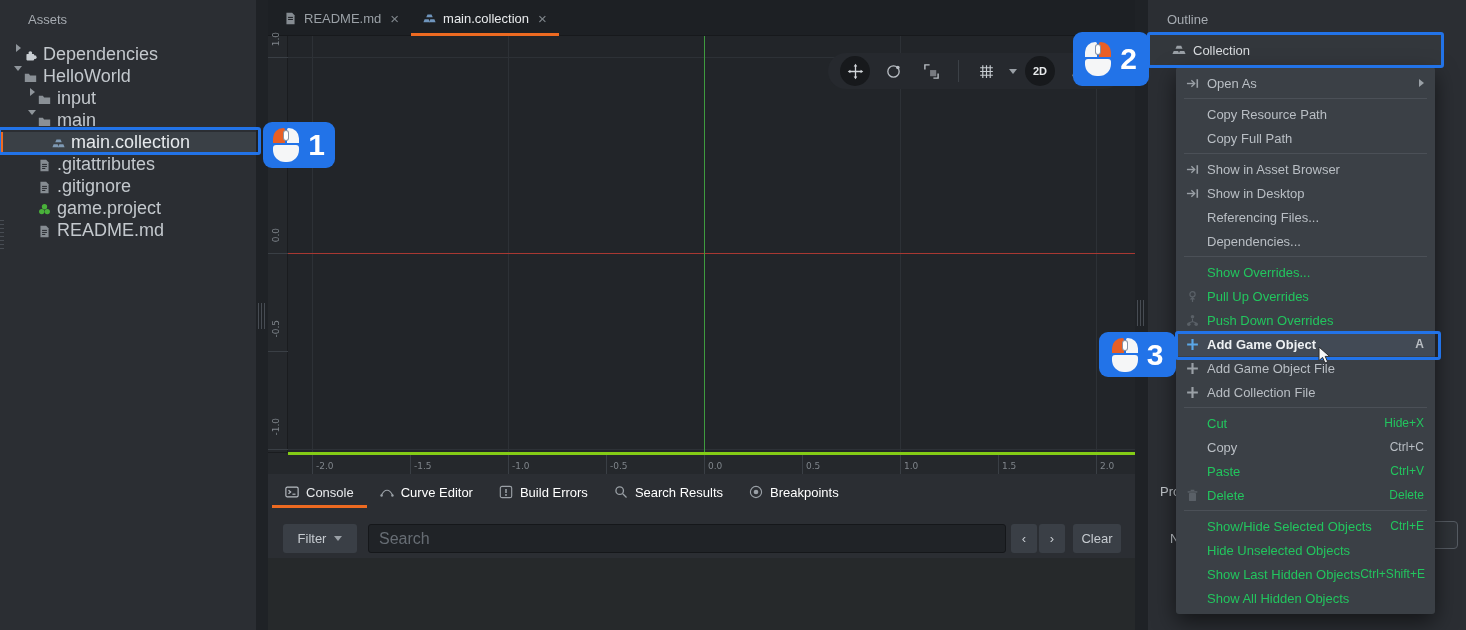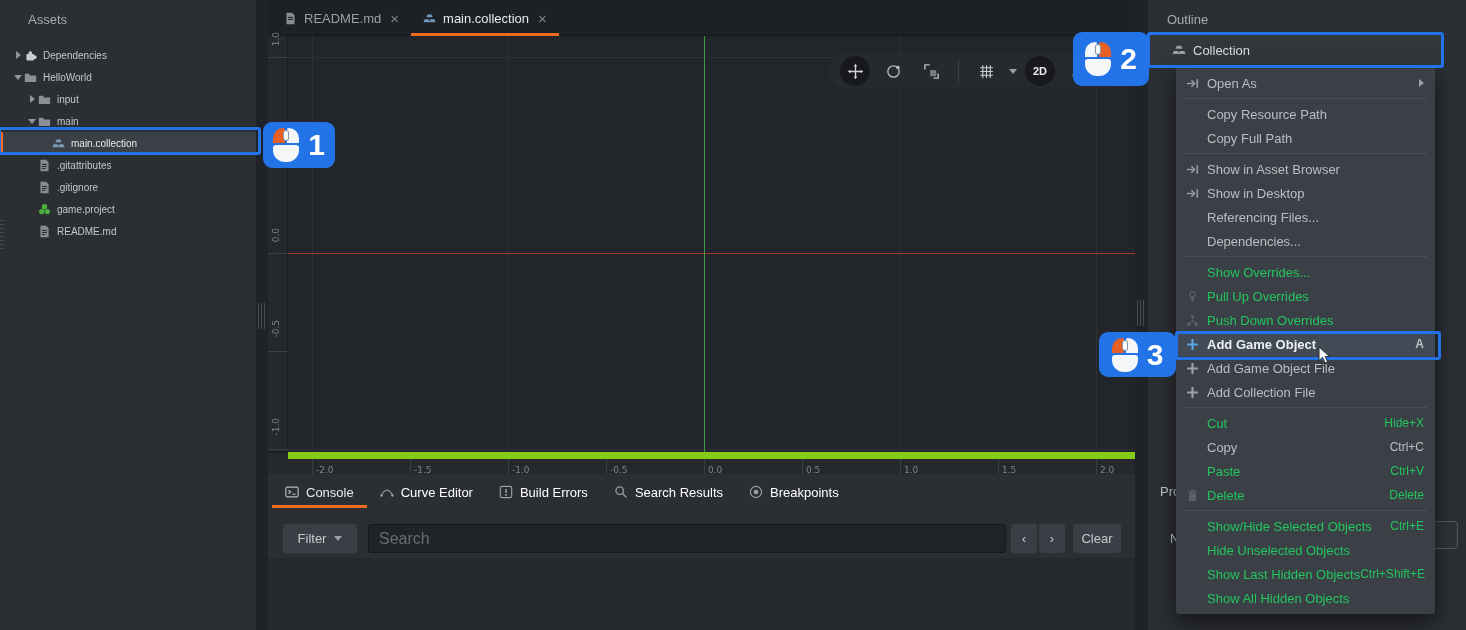--- a/index.html
+++ b/index.html
@@ -18,42 +18,42 @@
   .grip-v { width:7px; height:26px;
     background:repeating-linear-gradient(90deg,#474c53 0 1px,transparent 1px 3px); }
   .grip-h { width:4px; height:30px;
     background:repeating-linear-gradient(180deg,#474c53 0 1px,transparent 1px 4px); }
 
   .panel-title { padding:12px 0 0 28px; font-size:13px; color:#a6abb1; }
   .outline-panel .panel-title { padding-left:19px; }
 
   
   .tree { margin-top:17px; }
-  .trow { height:22px; display:flex; align-items:center; font-size:10px; color:#c3c8cd; position:relative; }
+  .trow { height:22px; display:flex; font-size:18px; color:#c3c8cd; position:relative; }
   .trow .exp { width:12px; flex:0 0 12px; display:flex; justify-content:center; }
   .tri-r { width:0;height:0;border-top:4px solid transparent;border-bottom:4px solid transparent;border-left:5px solid #8f959b; }
   .tri-d { width:0;height:0;border-left:4px solid transparent;border-right:4px solid transparent;border-top:5px solid #8f959b; }
   .ticon { width:15px; flex:0 0 15px; display:flex; align-items:center; margin-right:4px; }
   .ticon svg { width:13px; height:13px; }
   .ind0 { padding-left:12px; } .ind1 { padding-left:26px; } .ind2 { padding-left:52px; }
   .trow.selected { background:#3a4046; color:#e6e9ec; }
   .trow.selected .selbar { position:absolute; left:0; top:0; width:3px; height:22px; background:#ED6A21; }
 
   
   .tabbar { left:0; top:0; width:867px; height:36px; background:#1d2024;
     border-bottom:1px solid #17191c; display:flex; padding-left:4px; }
   .etab { height:36px; display:flex; align-items:center; gap:7px; padding:0 12px;
     color:#9aa0a6; font-size:13px; }
   .etab svg { width:13px; height:13px; }
   .etab .close { font-size:15px; color:#7f858b; margin-left:2px; }
   .etab.active { color:#e8eaec; box-shadow:inset 0 -3px 0 #ED6A21; }
 
   
   .ruler-y { left:0; top:36px; width:20px; height:416px; background:#25282c; border-right:1px solid #1a1c1f; }
-  .ruler-x { left:20px; top:452px; width:847px; height:22px; background:#25282c; border-top:7px solid #84cc16; }
+  .ruler-x { left:20px; top:452px; width:847px; height:22px; background:#25282c; border-top:3px solid #84cc16; }
   .ruler-corner { left:0; top:452px; width:20px; height:22px; background:#25282c; border-top:1px solid #1a1c1f; }
   .rlab { position:absolute; font-family:"DejaVu Sans",sans-serif; font-size:9px; color:#7f858b; }
   .rlab-y { writing-mode:vertical-rl; transform:rotate(180deg); left:3px; }
   .rtick-y { position:absolute; left:0; width:20px; height:1px; background:#3a3f45; }
   .rtick-x { position:absolute; top:0; width:1px; height:22px; background:#3a3f45; }
   .viewport { left:20px; top:36px; width:847px; height:416px; background:#222529; overflow:hidden; }
   .gl-v { position:absolute; top:0; width:1px; height:416px; background:#2d3136; }
   .gl-h { position:absolute; left:0; width:847px; height:1px; background:#2d3136; }
   .axis-x { position:absolute; left:0; width:847px; height:1px; background:#a83832; }
   .axis-y { position:absolute; top:0; width:1px; height:416px; background:#3f9b3f; }

